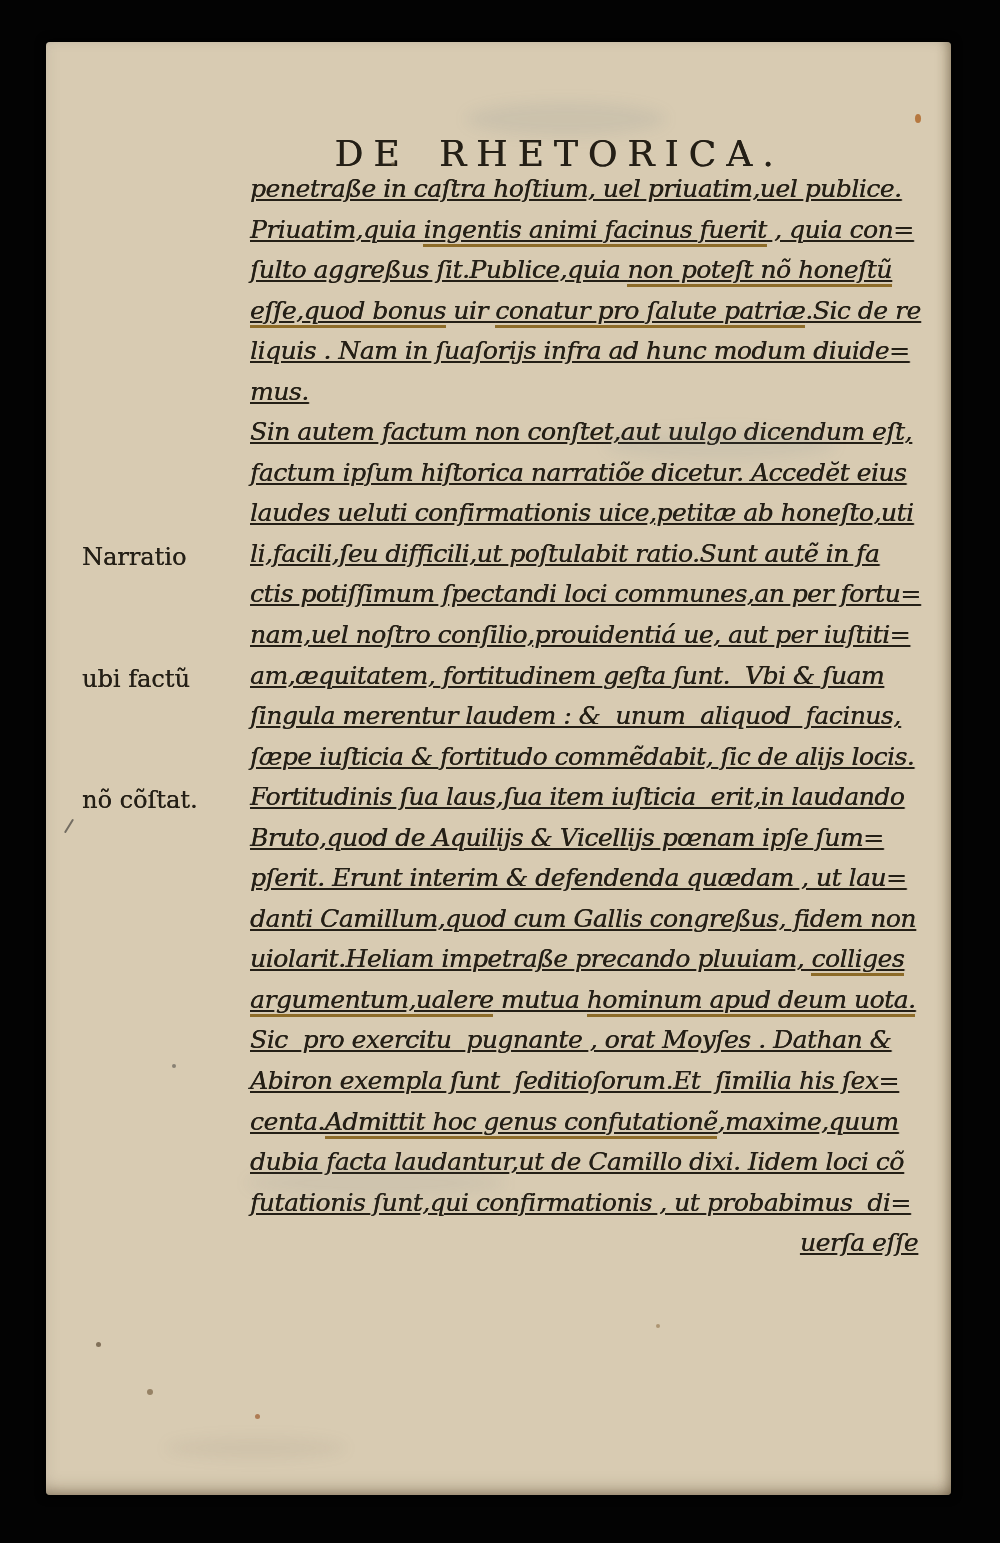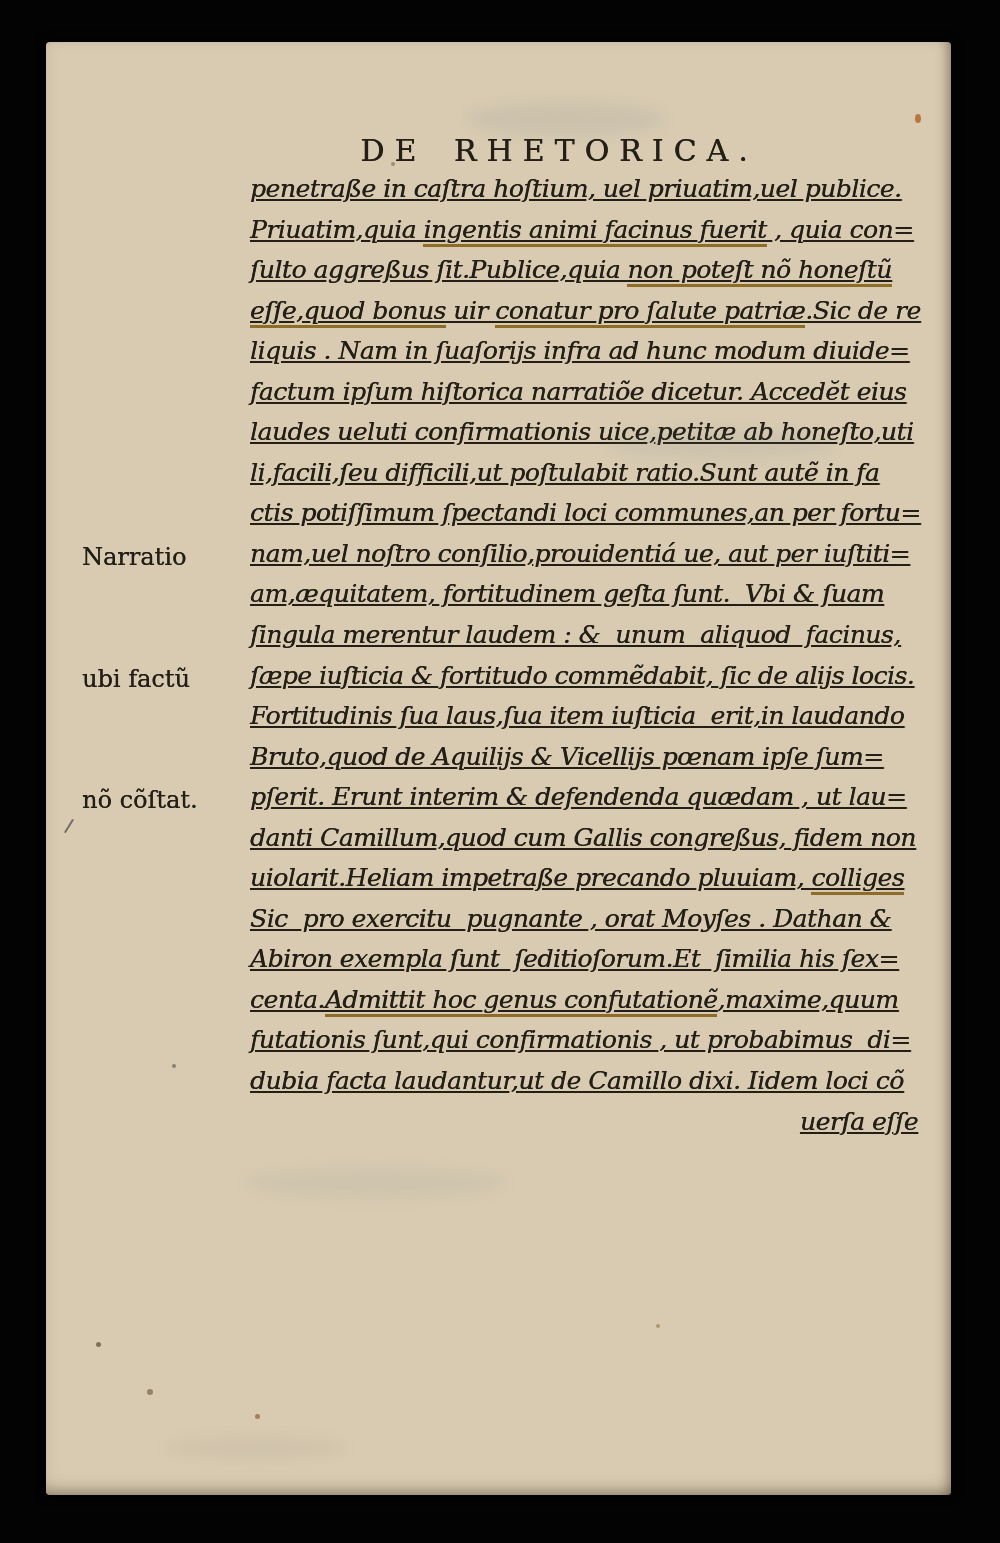--- a/index.html
+++ b/index.html
@@ -26,21 +26,21 @@
     box-shadow:
       inset -7px 0 14px -6px rgba(70,52,28,.55),
       inset 0 -10px 18px -8px rgba(70,52,28,.50),
       inset 4px 4px 12px -6px rgba(255,255,250,.40),
       0 0 8px 2px rgba(0,0,0,.95);
     overflow:hidden;
   }
   .header{
     position:absolute;left:160px;top:91px;width:706px;
     text-align:center;
-    font-size:30px;letter-spacing:10px;word-spacing:8px;
+    font-size:36px;letter-spacing:10px;word-spacing:8px;
     color:var(--ink);
     text-shadow:0.4px 0 0 currentColor;
     white-space:pre;
   }
   .margin-note{
     position:absolute;left:36px;top:414px;
     font-size:24px;line-height:40.5px;
     color:var(--ink);
     text-shadow:0.3px 0 0 currentColor;
     white-space:pre;
@@ -88,38 +88,41 @@
       <div>ubi factũ</div>
       <div>nõ cõſtat.</div>
     </div>
 
     <div class="body-text">
         <div class="line"><span>penetraße in caſtra hoſtium, uel priuatim,uel publice.</span></div>
         <div class="line"><span>Priuatim,quia </span><span class="u">ingentis animi facinus fuerit</span><span> , quia con=</span></div>
         <div class="line"><span>ſulto aggreßus ſit.Publice,quia </span><span class="u">non poteſt nõ honeſtũ</span></div>
         <div class="line"><span class="u">eſſe,quod bonus</span><span> uir </span><span class="u">conatur pro ſalute patriæ</span><span>.Sic de re</span></div>
         <div class="line"><span>liquis . Nam in ſuaſorijs infra ad hunc modum diuide=</span></div>
+        <div class="line"><span>mus.</span></div>
+        <div class="line"><span>Sin autem factum non conſtet,aut uulgo dicendum eſt,</span></div>
         <div class="line"><span>factum ipſum hiſtorica narratiõe dicetur. Accedĕt eius</span></div>
         <div class="line"><span>laudes ueluti confirmationis uice,petitæ ab honeſto,uti</span></div>
         <div class="line"><span>li,facili,ſeu difficili,ut poſtulabit ratio.Sunt autẽ in fa</span></div>
         <div class="line"><span>ctis potiſſimum ſpectandi loci communes,an per fortu=</span></div>
         <div class="line"><span>nam,uel noſtro conſilio,prouidentiá ue, aut per iuſtiti=</span></div>
         <div class="line"><span>am,æquitatem, fortitudinem geſta ſunt.  Vbi &amp; ſuam</span></div>
         <div class="line"><span>ſingula merentur laudem : &amp;  unum  aliquod  facinus,</span></div>
         <div class="line"><span>ſæpe iuſticia &amp; fortitudo commẽdabit, ſic de alijs locis.</span></div>
         <div class="line"><span>Fortitudinis ſua laus,ſua item iuſticia  erit,in laudando</span></div>
         <div class="line"><span>Bruto,quod de Aquilijs &amp; Vicellijs pœnam ipſe ſum=</span></div>
         <div class="line"><span>pſerit. Erunt interim &amp; defendenda quædam , ut lau=</span></div>
         <div class="line"><span>danti Camillum,quod cum Gallis congreßus, fidem non</span></div>
         <div class="line"><span>uiolarit.Heliam impetraße precando pluuiam, </span><span class="u">colliges</span></div>
+        <div class="line"><span class="u">argumentum,ualere</span><span> mutua </span><span class="u">hominum apud deum uota.</span></div>
         <div class="line"><span>Sic  pro exercitu  pugnante , orat Moyſes . Dathan &amp;</span></div>
         <div class="line"><span>Abiron exempla ſunt  ſeditioſorum.Et  ſimilia his ſex=</span></div>
         <div class="line"><span>centa.</span><span class="u">Admittit hoc genus confutationẽ</span><span>,maxime,quum</span></div>
+        <div class="line"><span>dubia facta laudantur,ut de Camillo dixi. Iidem loci cõ</span></div>
         <div class="line"><span>futationis ſunt,qui confirmationis , ut probabimus  di=</span></div>
-        <div class="line"><span>dubia facta laudantur,ut de Camillo dixi. Iidem loci cõ</span></div>
         <div class="line right"><span>uerſa eſſe</span></div>
       </div>
 
     <div class="stain t1"></div>
     <div class="stain t2"></div>
     <div class="stain t3"></div>
     <div class="stain t4"></div>
     <div class="speck s1"></div>
     <div class="speck s2"></div>
     <div class="speck s3"></div>

